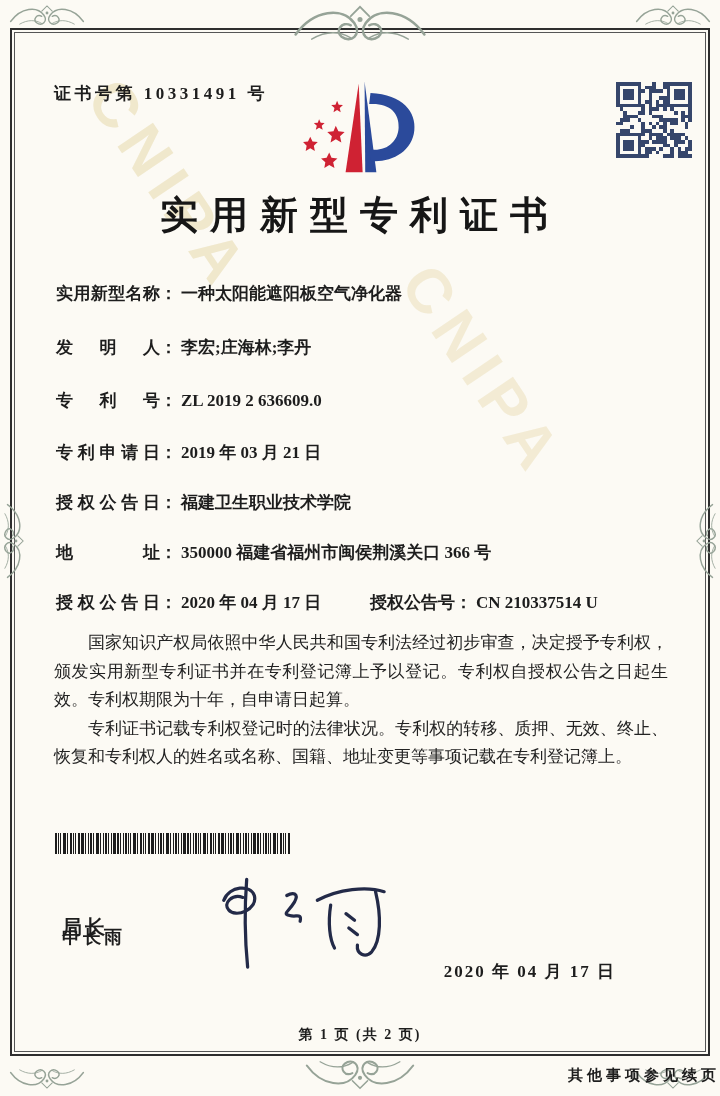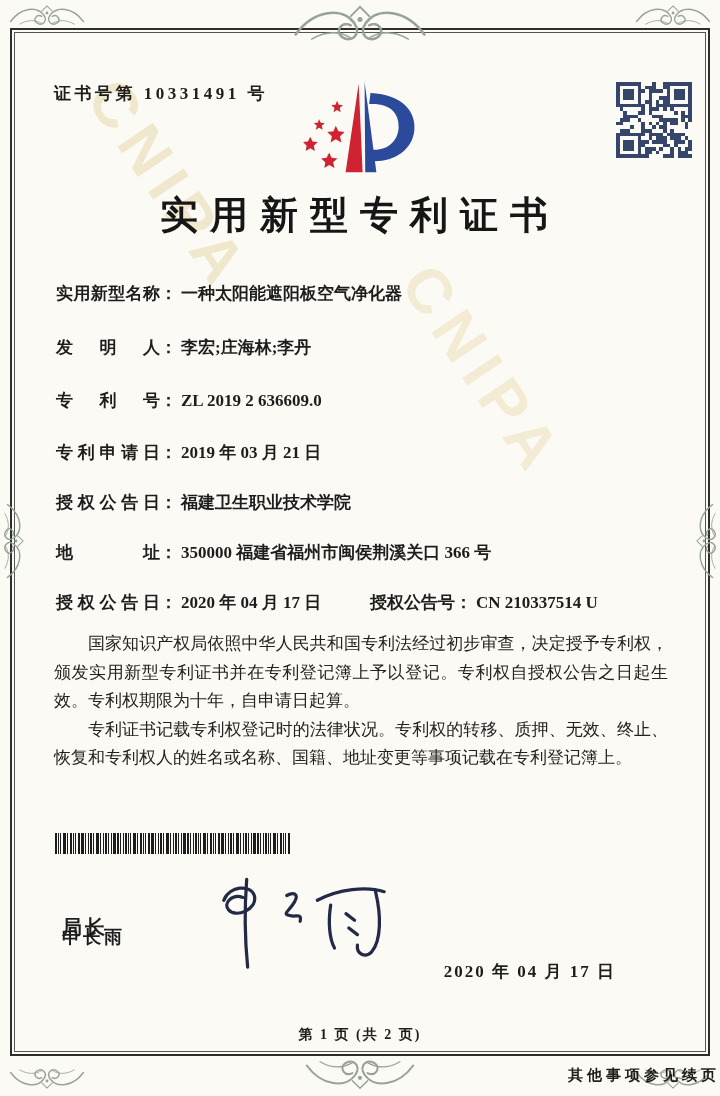--- a/index.html
+++ b/index.html
@@ -28,21 +28,21 @@
   .title{position:absolute;left:0;top:190px;width:100%;text-align:center;
     font-size:38px;font-weight:bold;letter-spacing:12px;color:#161616;}
   
   .field-row{position:absolute;left:56px;font-size:17px;font-weight:bold;
     white-space:nowrap;}
   .flabel{display:inline-block;width:104px;text-align:justify;text-align-last:justify;}
   .fvalue{margin-left:4px;}
   .grant{position:absolute;left:314px;top:0;white-space:nowrap;}
   
   .paras{position:absolute;left:54px;right:52px;top:630px;font-size:17px;
-    line-height:28.5px;text-align:justify;color:#222;}
+    line-height:28.5px;text-align:justify;color:#222;font-family:Liberation Mono, monospace;}
   .paras p{margin:0;text-indent:2em;}
   
   .barcode{position:absolute;left:55px;top:833px;}
   .signer-title{position:absolute;left:62px;top:914px;font-size:20px;
     font-weight:700;letter-spacing:3px;}
   .signer-name{position:absolute;left:62px;top:925px;font-size:18px;
     font-weight:600;letter-spacing:3px;}
   .signature{position:absolute;left:185px;top:864px;}
   .issue-date{position:absolute;right:104px;top:960px;font-size:17px;
     font-weight:600;letter-spacing:2px;}

